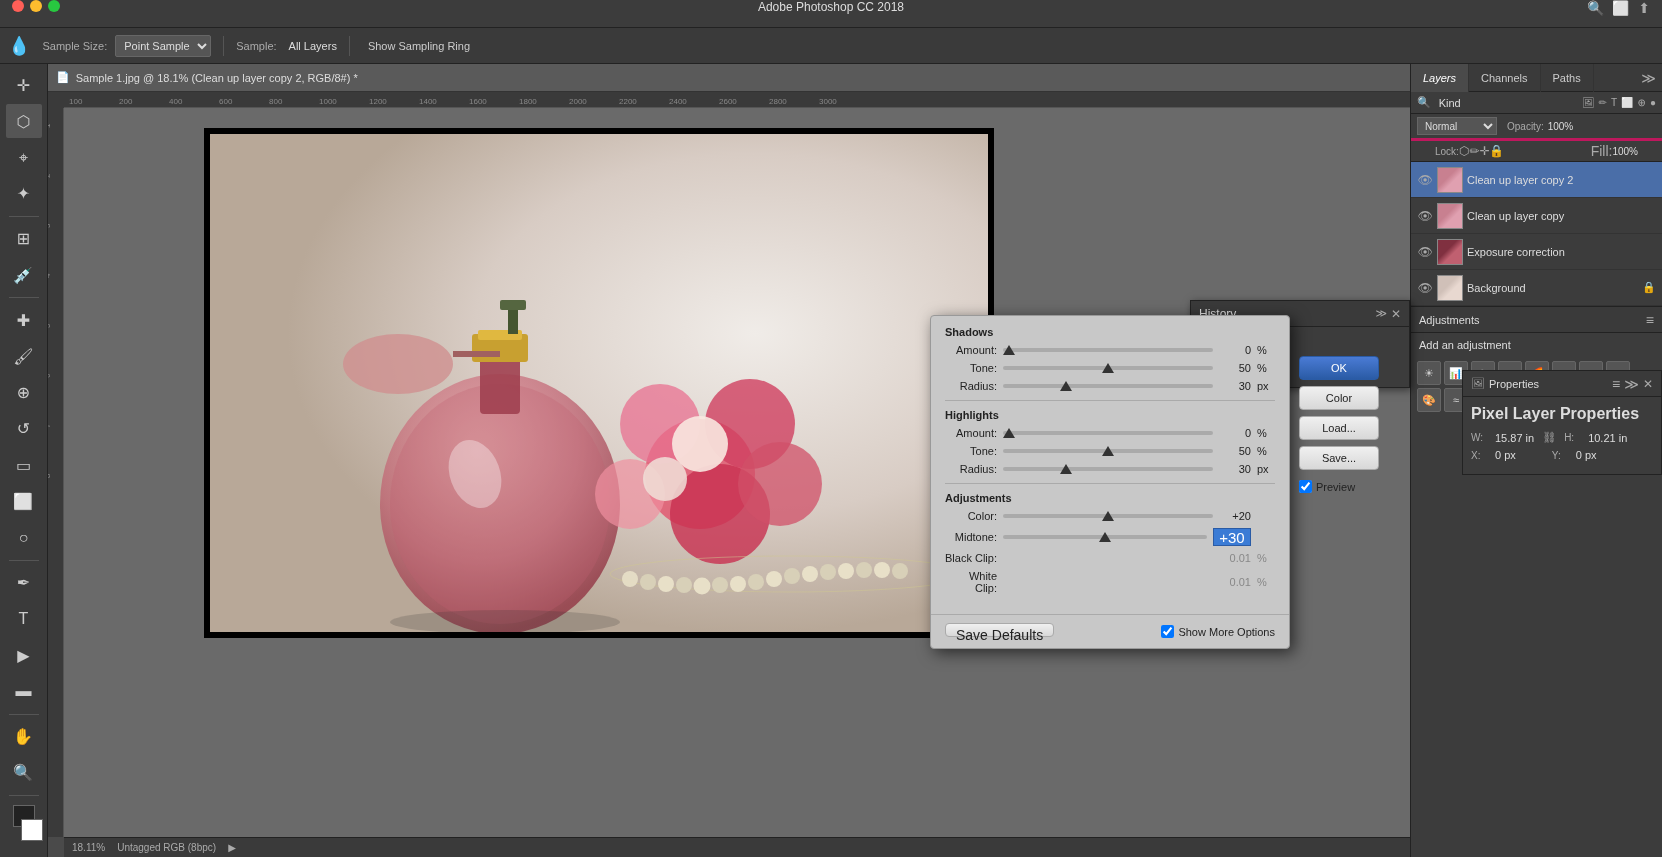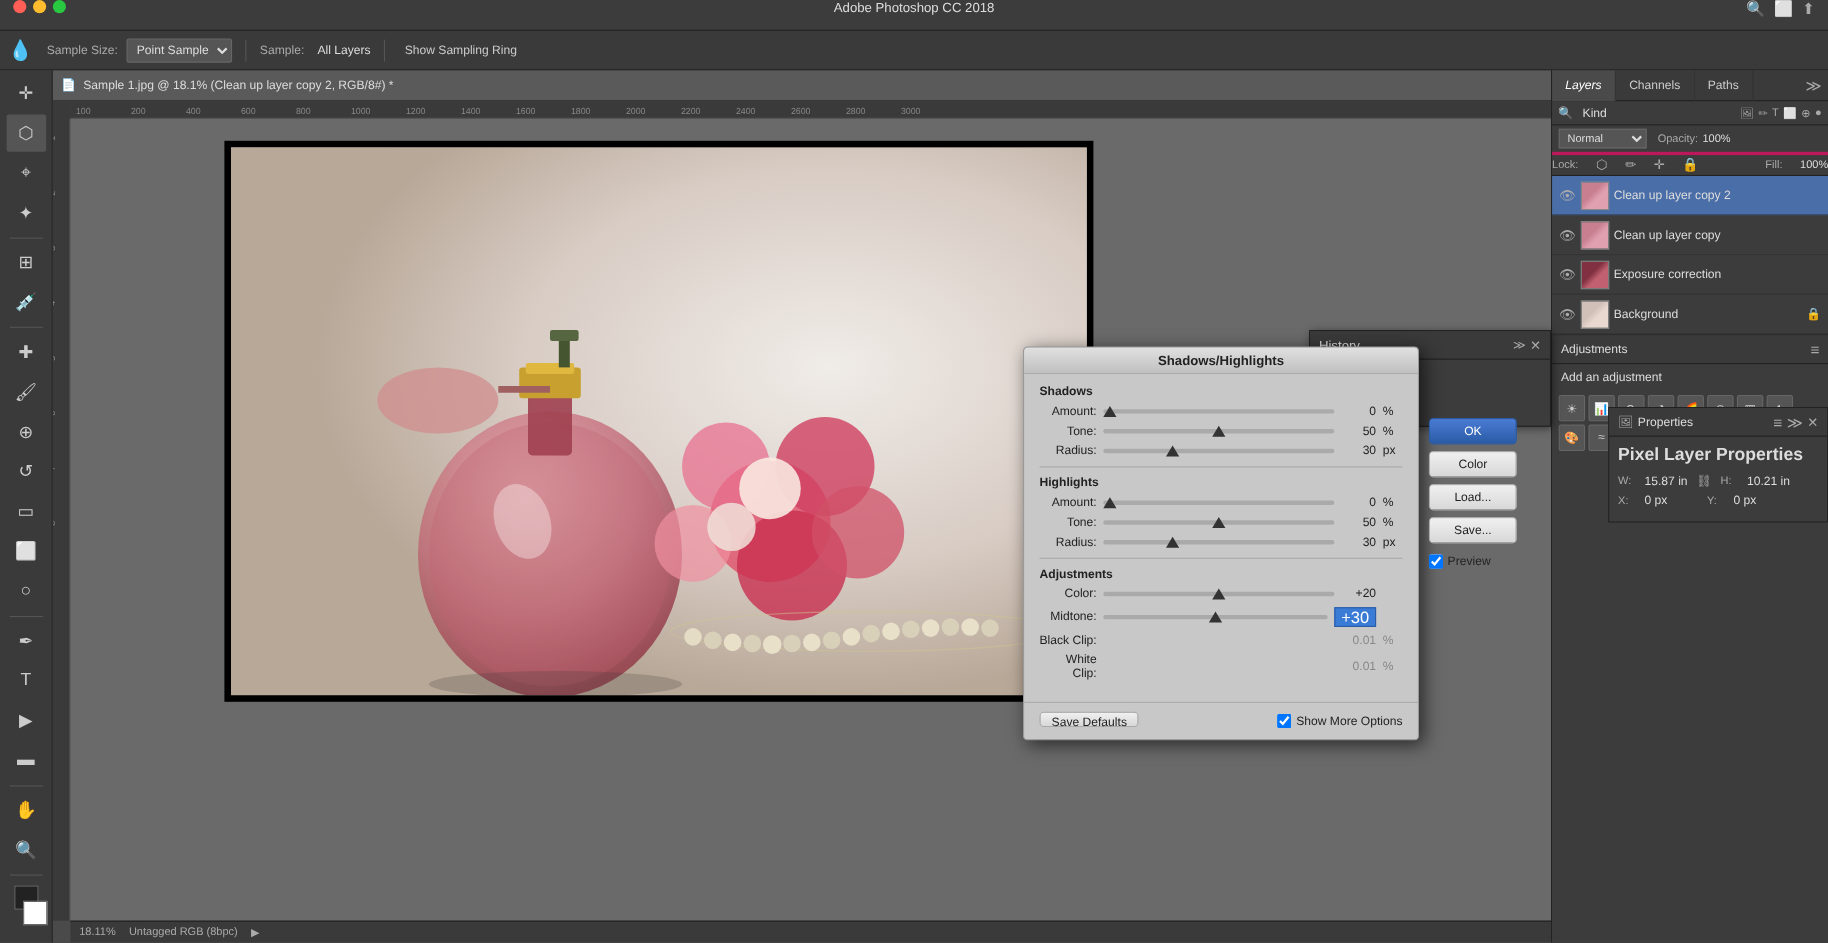--- a/index.html
+++ b/index.html
@@ -232,26 +232,26 @@
       font-size: 10px;
       padding: 1px 3px;
       height: 18px;
       width: 80px;
     }
     .opacity-label { font-size: 10px; color: #aaa; margin-left: 6px; }
     .opacity-val { font-size: 10px; color: #ddd; }
     .panel-lock-row {
       display: flex;
       align-items: center;
-      padding: 2px 0;
-      gap: 16px;
+      padding: 2px 24px;
+      gap: 0;
       border-bottom: 1px solid #222;
     }
     .lock-label { font-size: 10px; color: #aaa; }
-    .fill-label { font-size: 10px; color: #aaa; margin-left: auto; }
+    .fill-label { font-size: 14px; color: #aaa; margin-left: auto; }
     .fill-val { font-size: 10px; color: #ddd; }
 
     .layer-list { }
     .layer-item {
       display: flex;
       align-items: center;
       height: 36px;
       padding: 0 6px;
       gap: 4px;
       cursor: pointer;
@@ -407,21 +407,21 @@
       align-items: center;
       gap: 4px;
       margin-top: 4px;
     }
     .sh-checkbox-row input { cursor: pointer; }
     .sh-checkbox-label { font-size: 11px; color: #222; }
     .sh-save-defaults {
       background: linear-gradient(180deg, #f0f0f0 0%, #d8d8d8 100%);
       border: 1px solid #aaa;
       border-radius: 4px;
-      font-size: 11px;
+      font-size: 14px;
       color: #222;
       cursor: pointer;
       padding: 3px 10px;
       height: 14px;
     }
     .sh-footer {
       display: flex;
       align-items: center;
       justify-content: space-between;
       padding: 6px 14px 10px;
@@ -791,21 +791,20 @@
       <span class="props-label">X:</span>
       <span class="props-val">0 px</span>
       <span style="width:28px;"></span>
       <span class="props-label">Y:</span>
       <span class="props-val">0 px</span>
     </div>
   </div>
 </div>
 
 <div class="sh-dialog">
-  <div class="sh-title">Shadows/Highlights</div>
   <div style="position:relative;">
     <div class="sh-body">
 
       <div class="sh-section-title">Shadows</div>
       <div class="sh-row">
         <span class="sh-label">Amount:</span>
         <div class="sh-slider-track">
           <div class="sh-slider-thumb" style="left:0;"></div>
         </div>
         <span class="sh-val">0</span>

